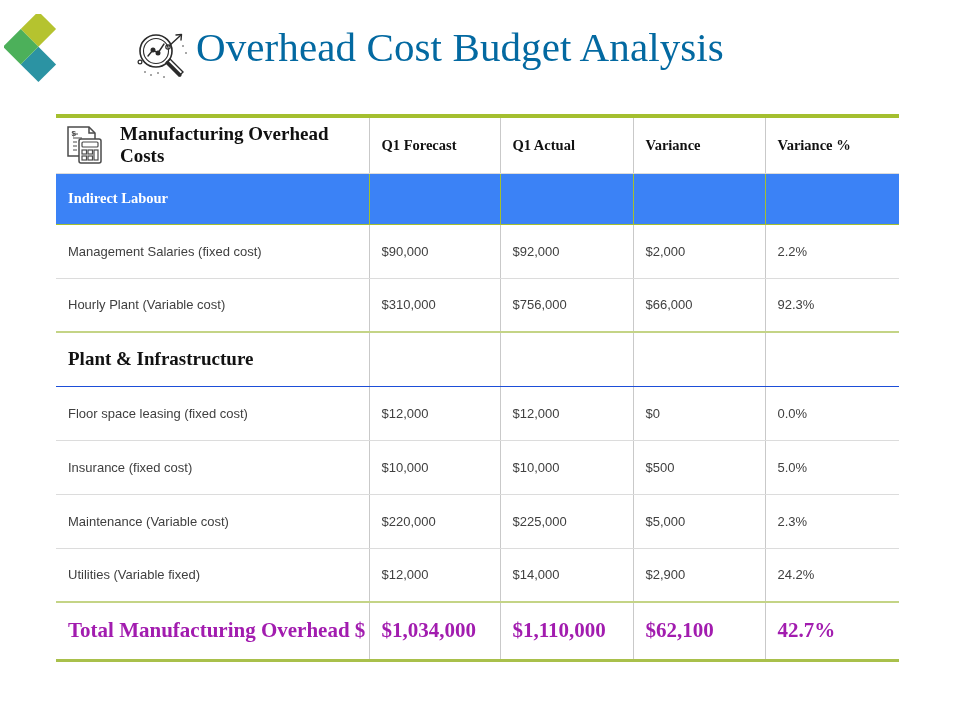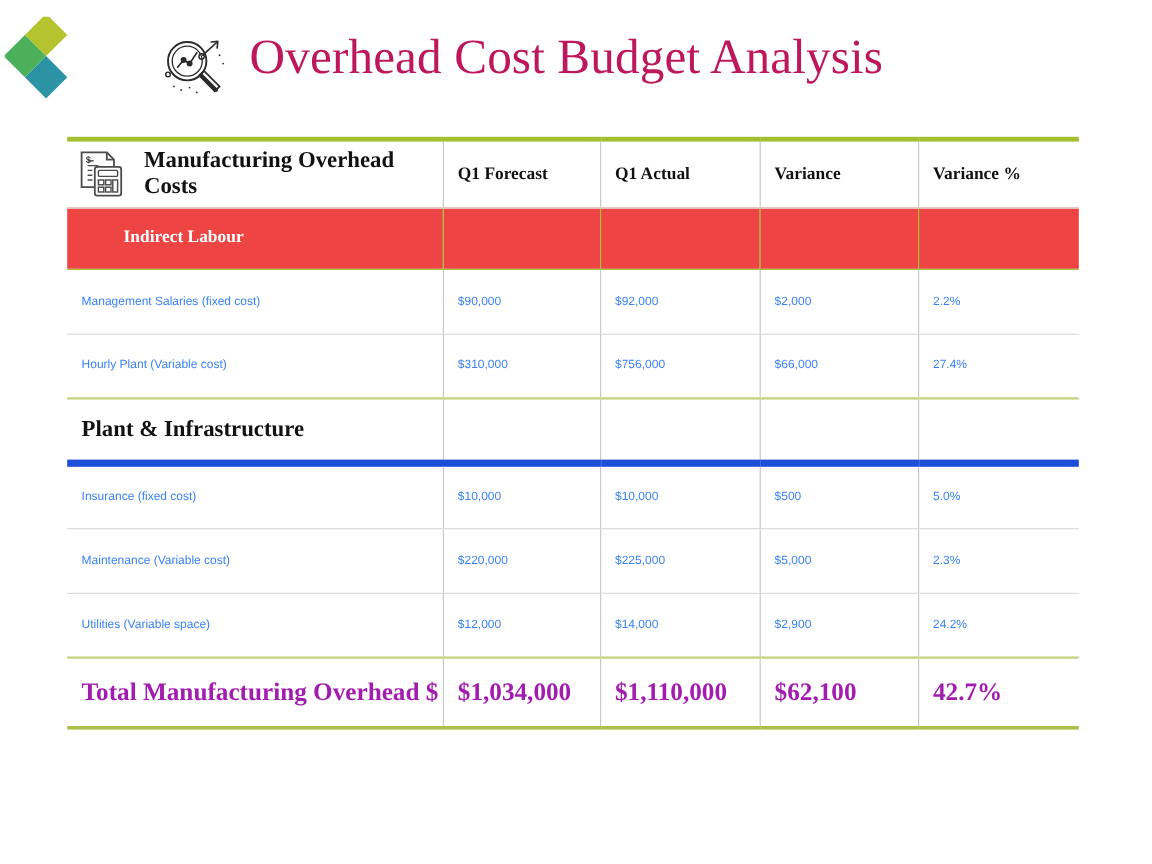--- a/index.html
+++ b/index.html
@@ -36,26 +36,26 @@
     position: absolute;
     left: 131px;
     top: 26px;
     width: 60px;
     height: 58px;
   }
   .title-icon svg { display: block; }
 
   .page-title {
     position: absolute;
-    left: 208px;
+    left: 196px;
     top: 21px;
     font-family: "Liberation Serif", serif;
     font-size: 41px;
     line-height: 52px;
-    color: #be185d;
+    color: #0369a1;
     letter-spacing: 0.1px;
     white-space: nowrap;
   }
 
   
   .table-wrap {
     position: absolute;
     left: 56px;
     top: 114px;
     width: 843px;
@@ -116,58 +116,57 @@
   .head-label-main {
     font-family: "Liberation Serif", serif;
     font-weight: bold;
     font-size: 19px;
     color: #111111;
   }
 
   
   tr.section-green { height: 51px; }
   tr.section-green td {
-    background: #ef4444;
+    background: #3b82f6;
     border-left-color: #a4bf2f;
     border-right-color: #a4bf2f;
     border-bottom: 1px solid #a4bf2f;
-    padding-left: 35px;
   }
   .section-green-label {
     font-family: "Liberation Serif", serif;
     font-weight: bold;
     font-size: 14.5px;
     color: #ffffff;
     padding-left: 12px;
   }
 
   
   tr.section-white { height: 54px; }
   tr.section-white td {
-    border-bottom: 6px solid #1d4ed8;
+    border-bottom: 1px solid #1d4ed8;
     border-top: 1px solid #dcdcdc;
   }
   .section-white-label {
     font-family: "Liberation Serif", serif;
     font-weight: bold;
     font-size: 19px;
     color: #121212;
     padding-left: 12px;
   }
 
   
   tr.data-row { height: 54px; }
   tr.data-row td {
     border-bottom: 1px solid #dcdcdc;
   }
   tr.data-row td .cell-pad {
     padding-left: 12px;
     font-family: "Liberation Sans", sans-serif;
-    font-size: 10px;
-    color: #3b82f6;
+    font-size: 13px;
+    color: #404040;
   }
   tr.data-row.last-of-group td {
     border-bottom: 2px solid #c4d486;
   }
 
   
   tr.total-row { height: 58px; }
   tr.total-row td {
     border-bottom: 3px solid #a9c04b;
   }
@@ -308,37 +307,54 @@
         <td>
             <div class="cell-pad">$310,000</div>
           </td>
         <td>
             <div class="cell-pad">$756,000</div>
           </td>
         <td>
             <div class="cell-pad">$66,000</div>
           </td>
         <td>
-            <div class="cell-pad">27.4%</div>
+            <div class="cell-pad">92.3%</div>
           </td>
       </tr>
 
       <tr class="section-white">
         <td>
           <div class="section-white-label">Plant &amp; Infrastructure</div>
         </td>
         <td></td>
         <td></td>
         <td></td>
         <td></td>
       </tr>
 
-
       <tr class="data-row">
         <td>
+            <div class="cell-pad">Floor space leasing (fixed cost)</div>
+          </td>
+        <td>
+            <div class="cell-pad">$12,000</div>
+          </td>
+        <td>
+            <div class="cell-pad">$12,000</div>
+          </td>
+        <td>
+            <div class="cell-pad">$0</div>
+          </td>
+        <td>
+            <div class="cell-pad">0.0%</div>
+          </td>
+      </tr>
+
+      <tr class="data-row">
+        <td>
             <div class="cell-pad">Insurance (fixed cost)</div>
           </td>
         <td>
             <div class="cell-pad">$10,000</div>
           </td>
         <td>
             <div class="cell-pad">$10,000</div>
           </td>
         <td>
             <div class="cell-pad">$500</div>
@@ -361,21 +377,21 @@
         <td>
             <div class="cell-pad">$5,000</div>
           </td>
         <td>
             <div class="cell-pad">2.3%</div>
           </td>
       </tr>
 
       <tr class="data-row last-of-group">
         <td>
-            <div class="cell-pad">Utilities (Variable space)</div>
+            <div class="cell-pad">Utilities (Variable fixed)</div>
           </td>
         <td>
             <div class="cell-pad">$12,000</div>
           </td>
         <td>
             <div class="cell-pad">$14,000</div>
           </td>
         <td>
             <div class="cell-pad">$2,900</div>
           </td>

